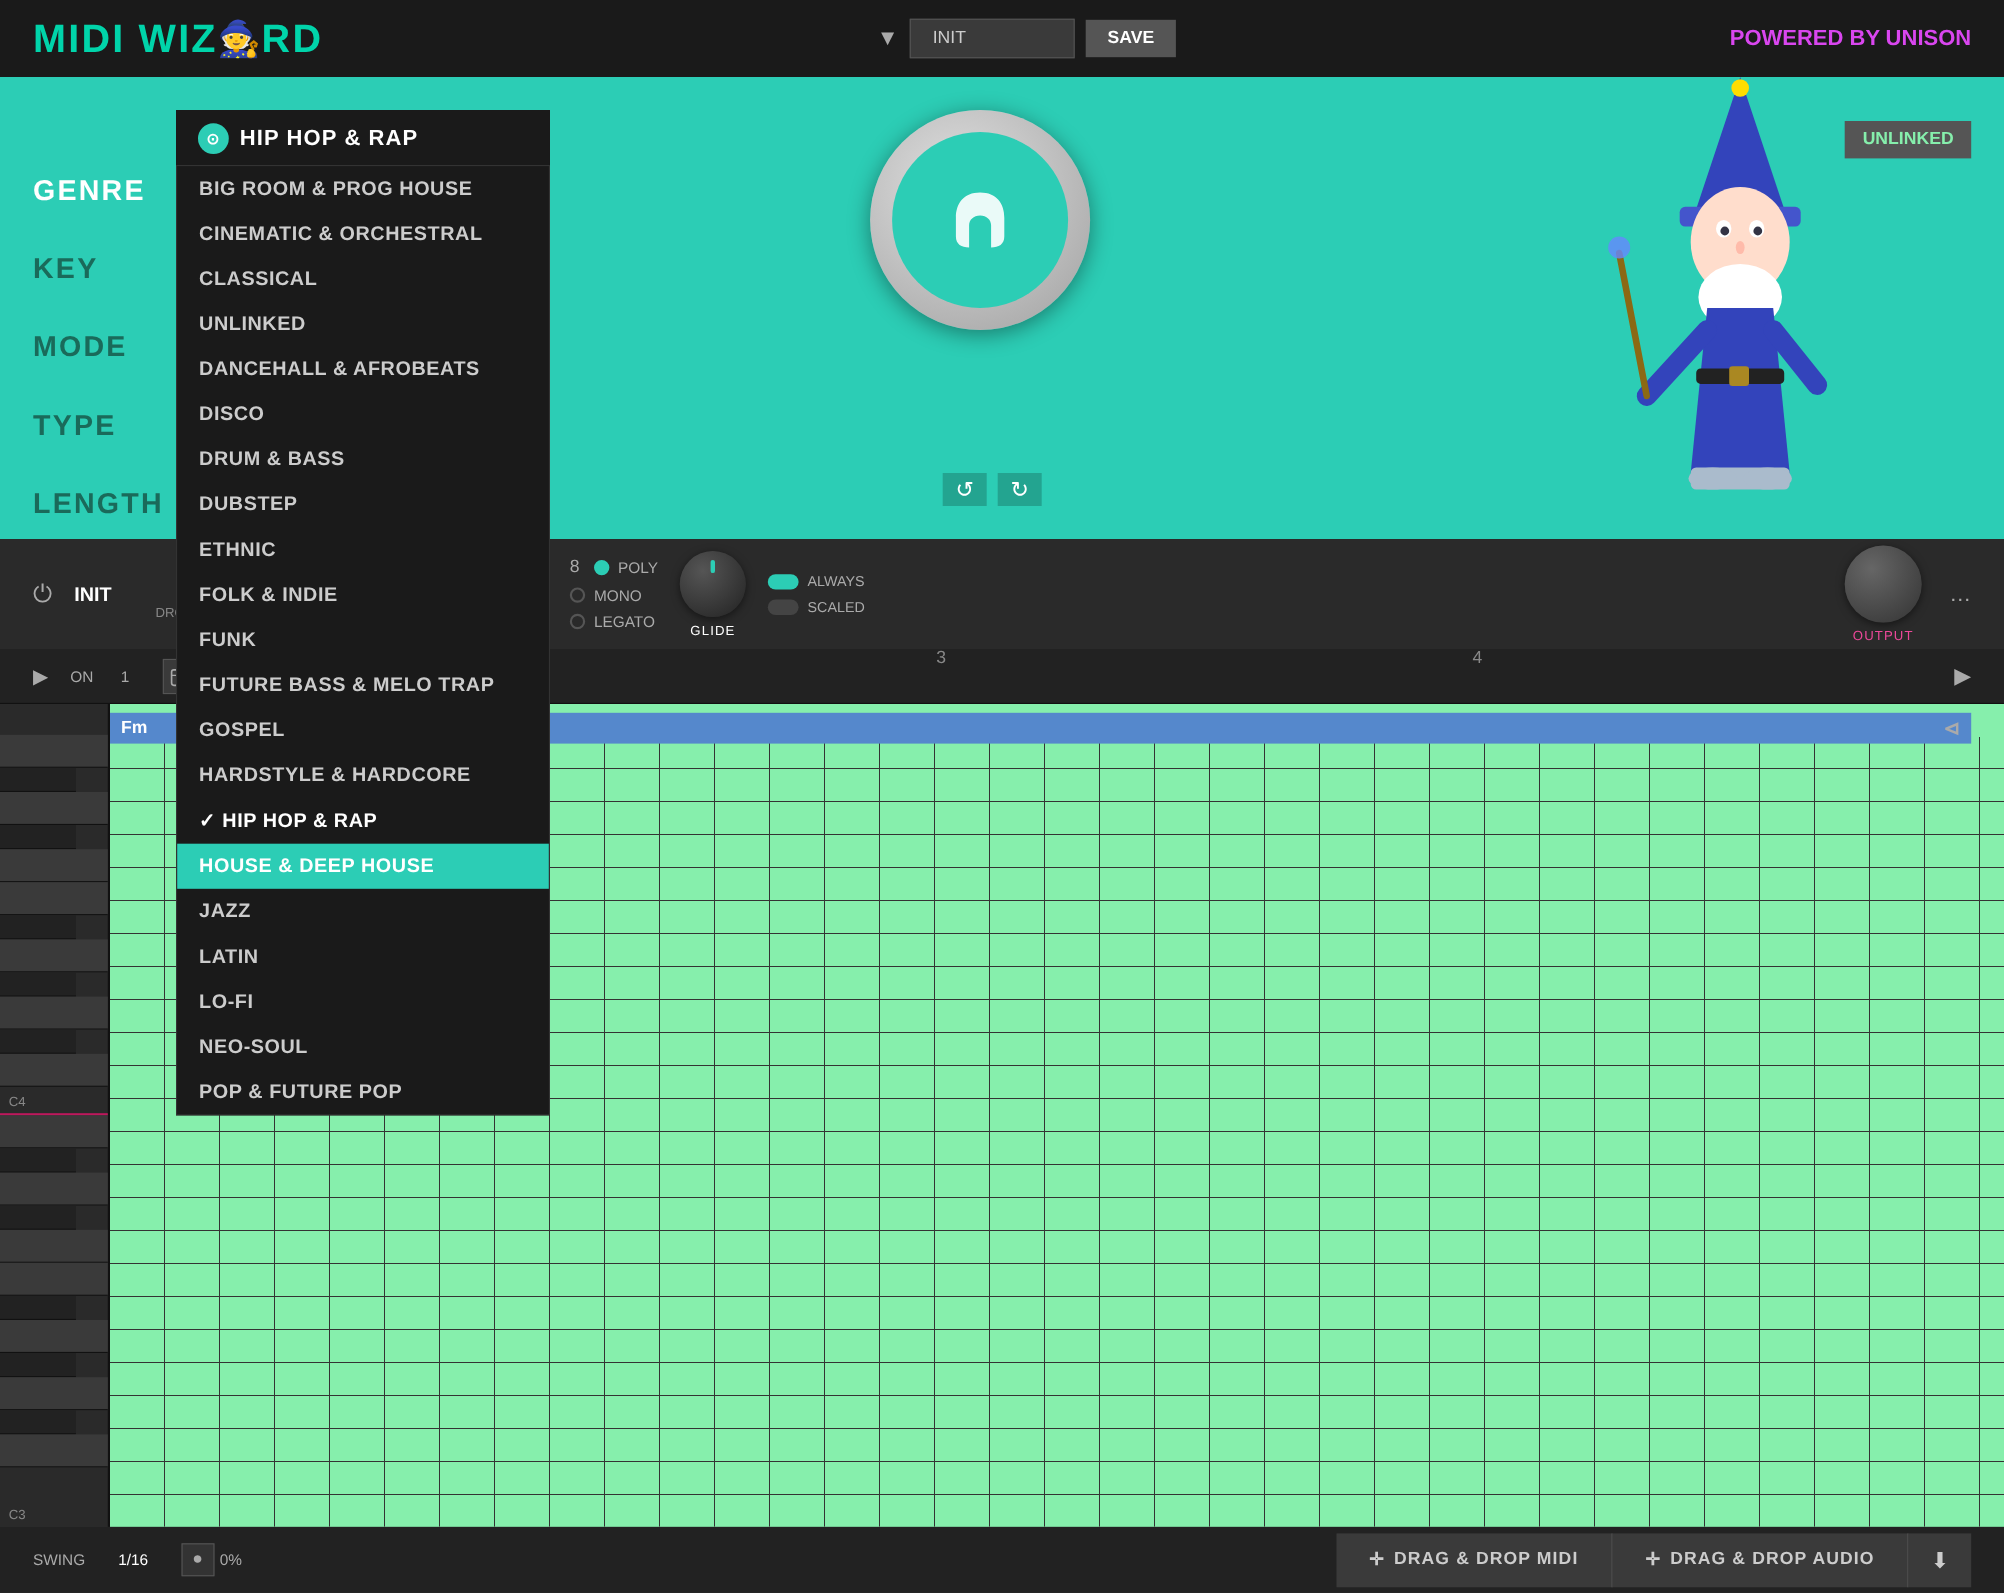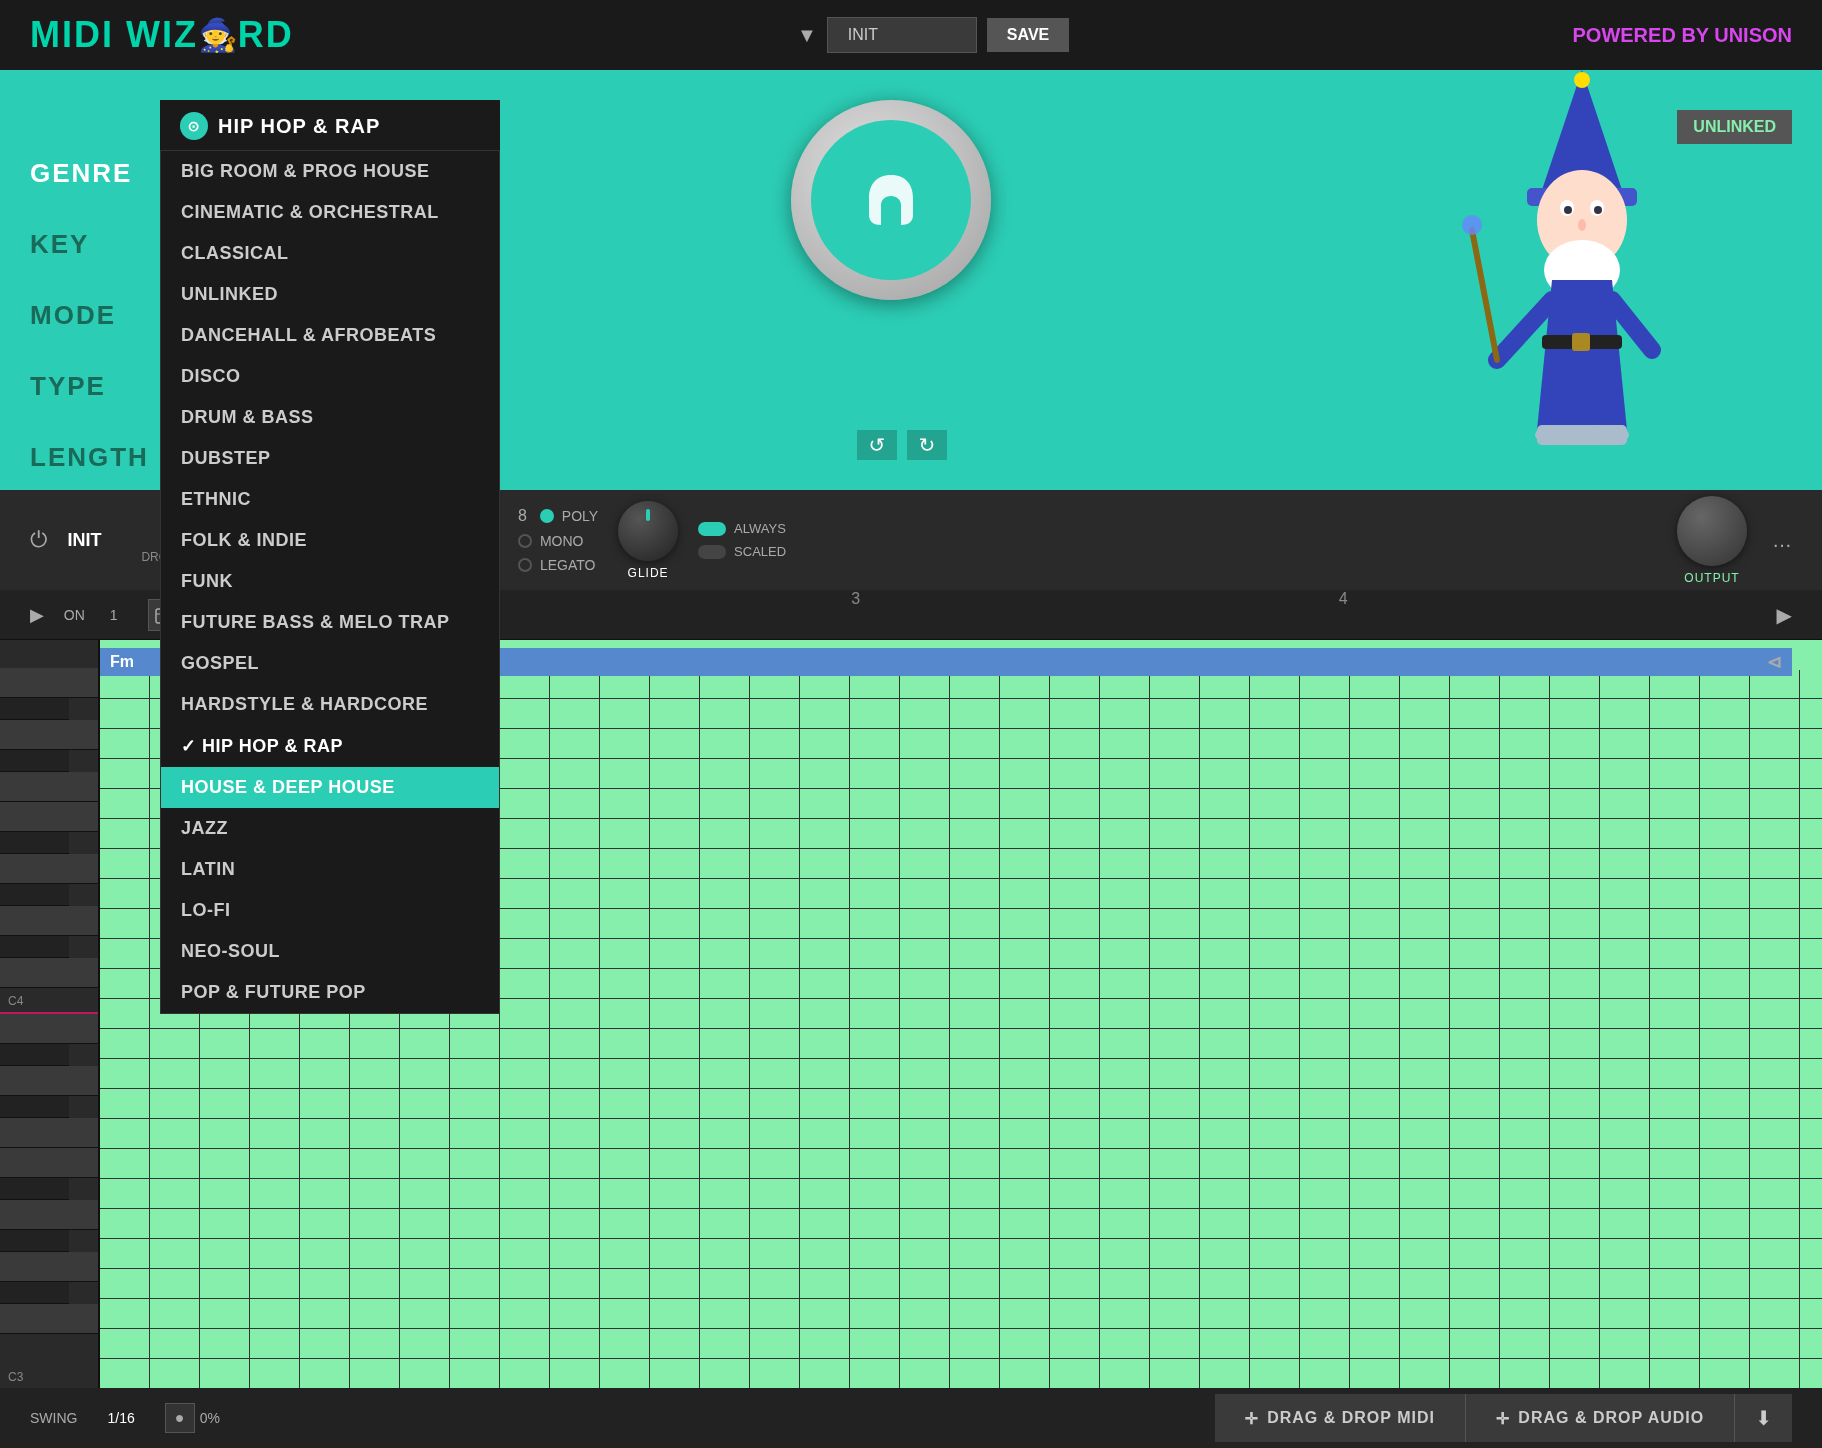--- a/index.html
+++ b/index.html
@@ -360,21 +360,21 @@
       gap: 5px;
     }
     .output-knob-circle {
       width: 70px;
       height: 70px;
       border-radius: 50%;
       background: radial-gradient(circle at 35% 30%, #666, #333);
       box-shadow: 0 2px 8px rgba(0,0,0,0.5);
     }
     .output-label {
-      color: #86efac;
+      color: #ec4899;
       font-size: 12px;
       letter-spacing: 1px;
     }
 
     
     .piano-roll-area {
       display: flex;
       flex: 1;
       background: #333;
       height: 700px;

